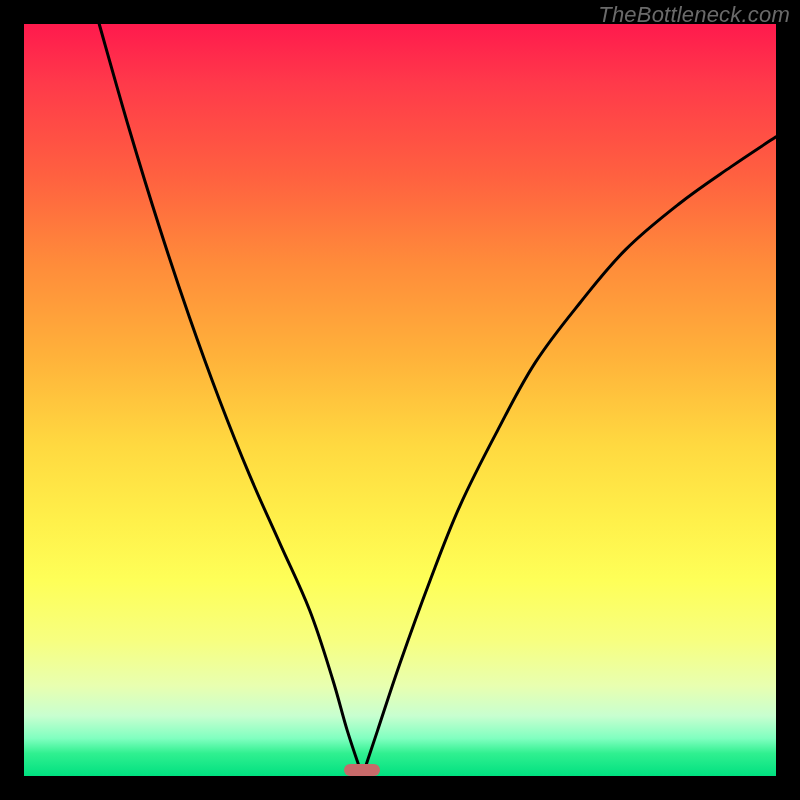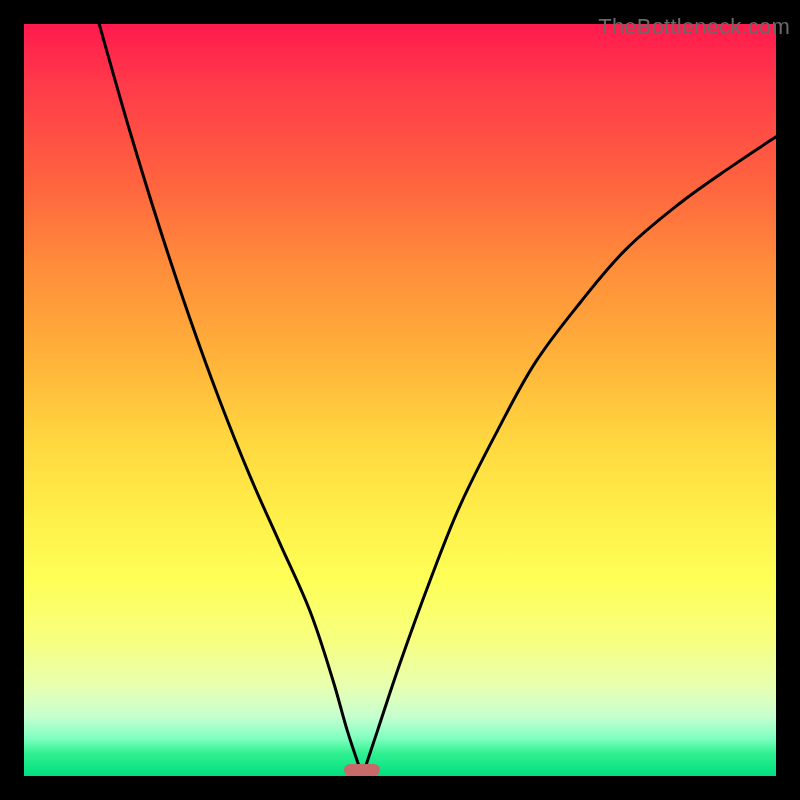--- a/index.html
+++ b/index.html
@@ -29,27 +29,28 @@
       #f7ff80 82%,
       #e8ffb0 88%,
       #c8ffd0 92%,
       #80ffc0 95%,
       #30f090 97%,
       #00e080 100%
     );
   }
   .watermark {
     position: absolute;
-    top: 14px;
+    top: 2px;
     right: 10px;
     color: #6a6a6a;
     font-size: 22px;
     letter-spacing: 0.2px;
     z-index: 10;
     user-select: none;
+    font-style: italic;
   }
   svg.curves {
     position: absolute;
     left: 0;
     top: 0;
     width: 752px;
     height: 752px;
     overflow: visible;
   }
   .marker {

